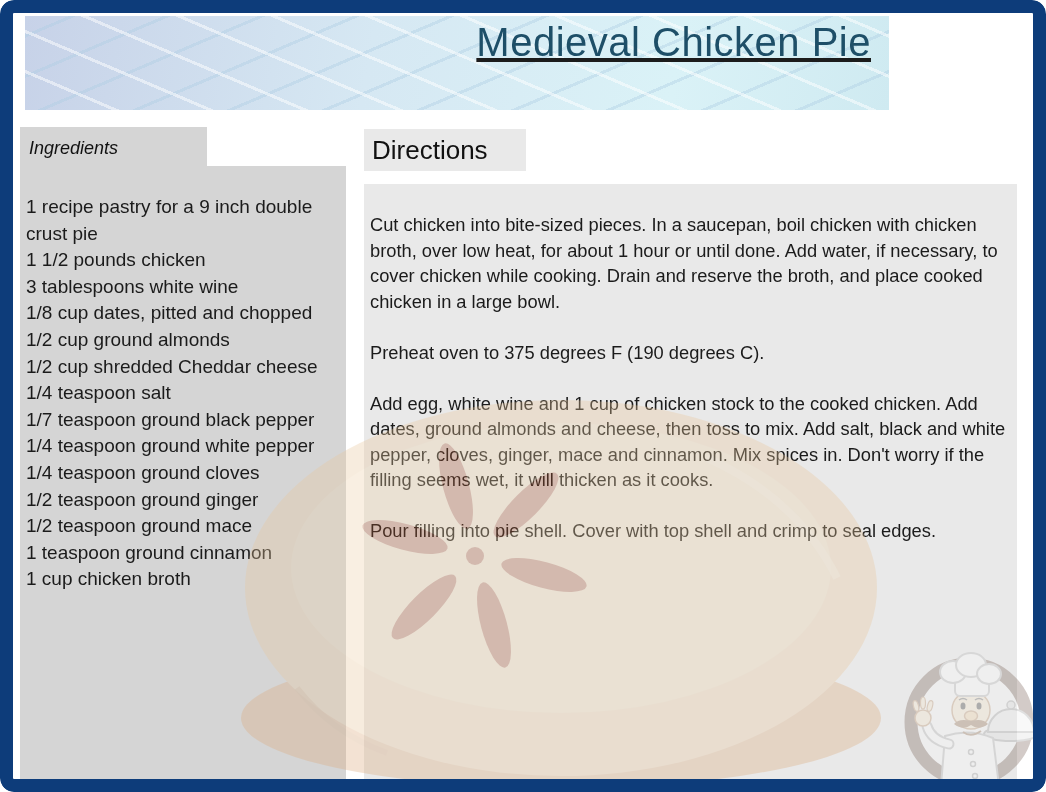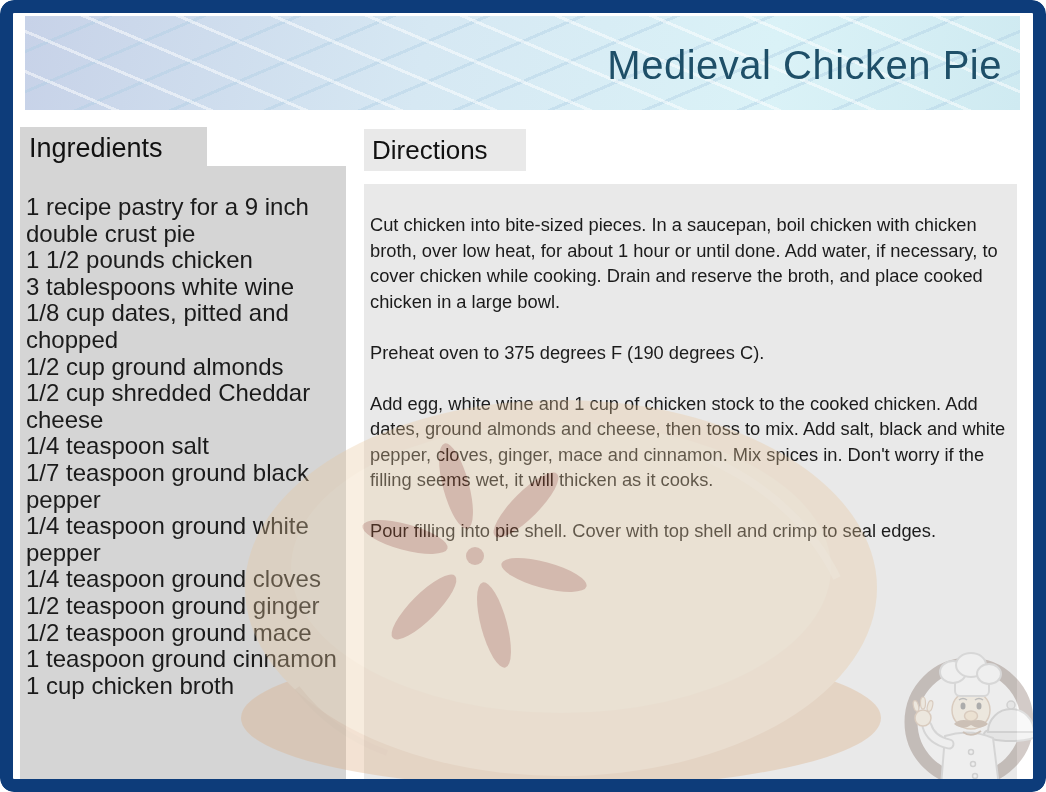--- a/index.html
+++ b/index.html
@@ -15,50 +15,50 @@
   }
   .frame{
     position:absolute;inset:0;
     border:13px solid var(--border-color,#0d3c7a);
     border-radius:14px;
     pointer-events:none;
     z-index:40;
   }
   .band{
     position:absolute;
-    left:25px;top:16px;width:995px;height:94px;
+    left:25px;top:16px;width:864px;height:94px;
     background:
       repeating-linear-gradient(23deg, rgba(255,255,255,0) 0 34px, rgba(255,255,255,.50) 34px 37px),
       repeating-linear-gradient(-23deg, rgba(173,205,227,0) 0 34px, rgba(173,205,227,.40) 34px 37px),
       linear-gradient(100deg, var(--band-start,#c7d2e8) 0%, #d6e8f3 40%, #daf2f7 75%, var(--band-end,#cfeaf1) 100%);
     z-index:5;
-    display:flex;align-items:center;justify-content:flex-end;
+    display:flex;justify-content:flex-end;text-decoration:underline;
   }
   .title{
     font-size:40px;
     color:var(--title-color,#1e4f68);
     padding-right:18px;
     padding-top:4px;
     letter-spacing:0.5px;
     white-space:nowrap;
   }
   .ing-head{
     position:absolute;left:20px;top:127px;width:187px;height:42px;
     background:var(--panel-ingredients,#d5d5d5);
-    font-size:27px;line-height:42px;color:#111;
-    padding-left:9px;z-index:10;
+    font-size:18px;line-height:42px;color:#111;
+    padding-left:9px;z-index:10;font-style:italic;
   }
   .ing-panel{
     position:absolute;left:20px;top:166px;width:326px;height:613px;
     background:var(--panel-ingredients,#d5d5d5);
     z-index:9;
     padding:28px 5px 0 6px;
   }
   .ing-item{
-    font-size:24px;line-height:26.6px;color:#1b1b1b;
+    font-size:19px;line-height:26.6px;color:#1b1b1b;
   }
   .dir-head{
     position:absolute;left:364px;top:129px;width:162px;height:42px;
     background:var(--panel-directions,#e9e9e9);
     font-size:26px;line-height:42px;color:#111;
     padding-left:8px;z-index:10;
   }
   .dir-panel{
     position:absolute;left:364px;top:184px;width:653px;height:602px;
     background:var(--panel-directions,#e9e9e9);

